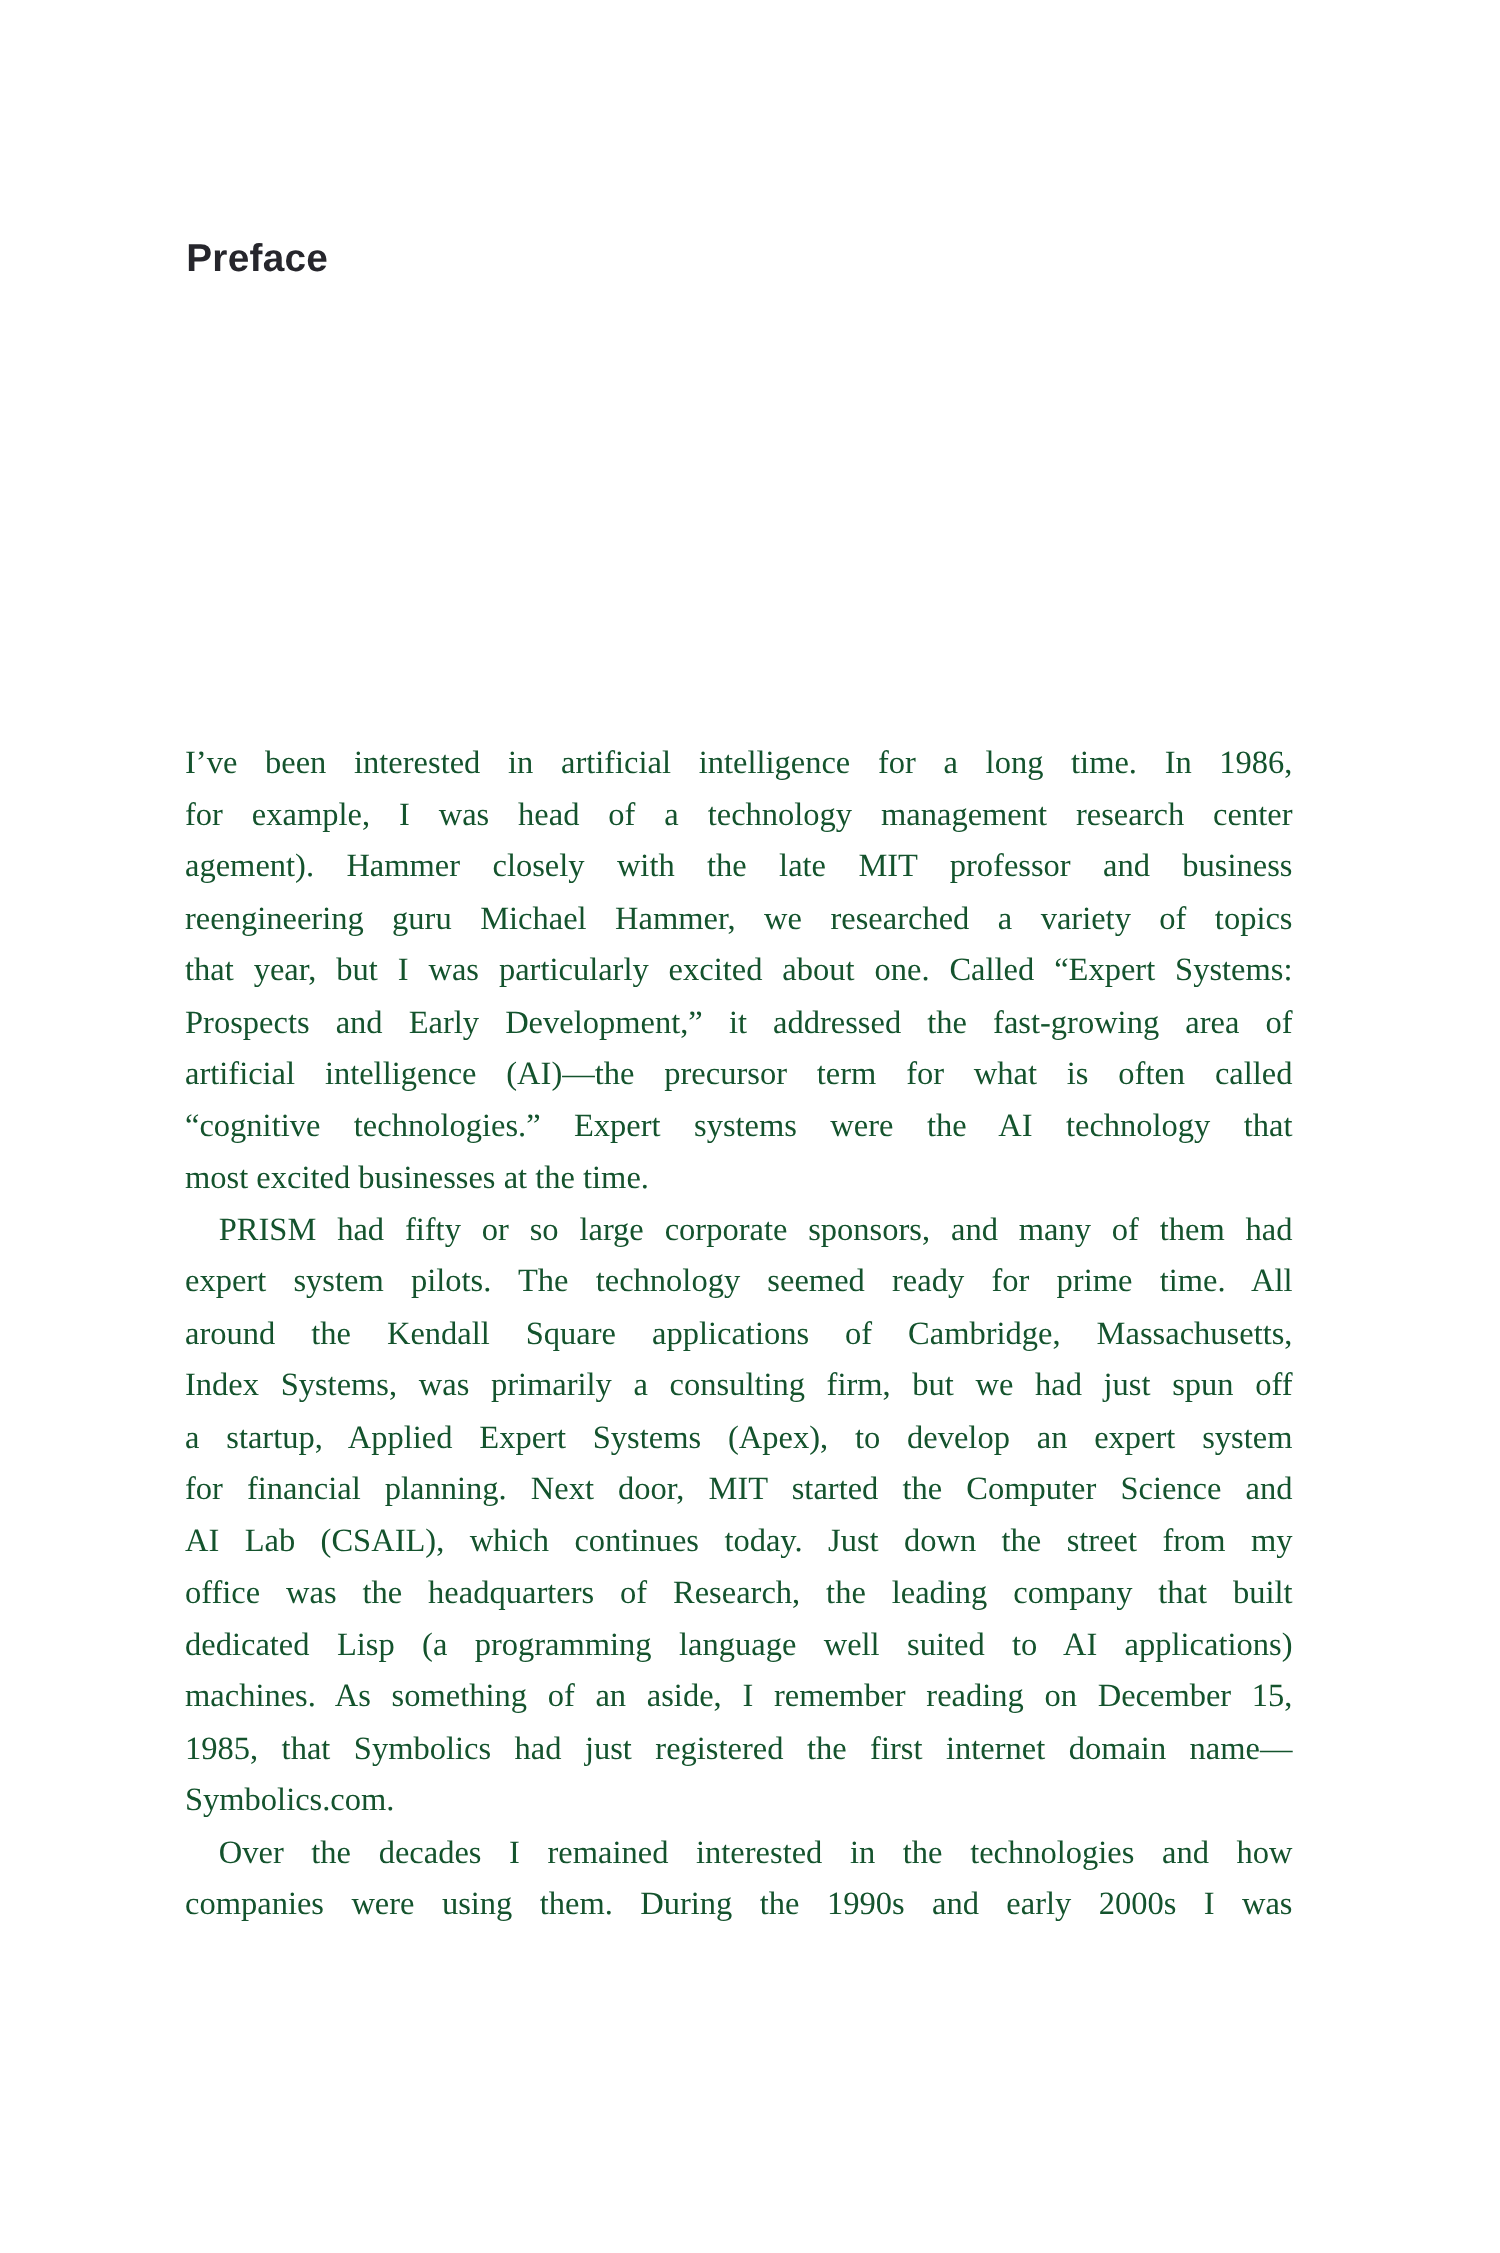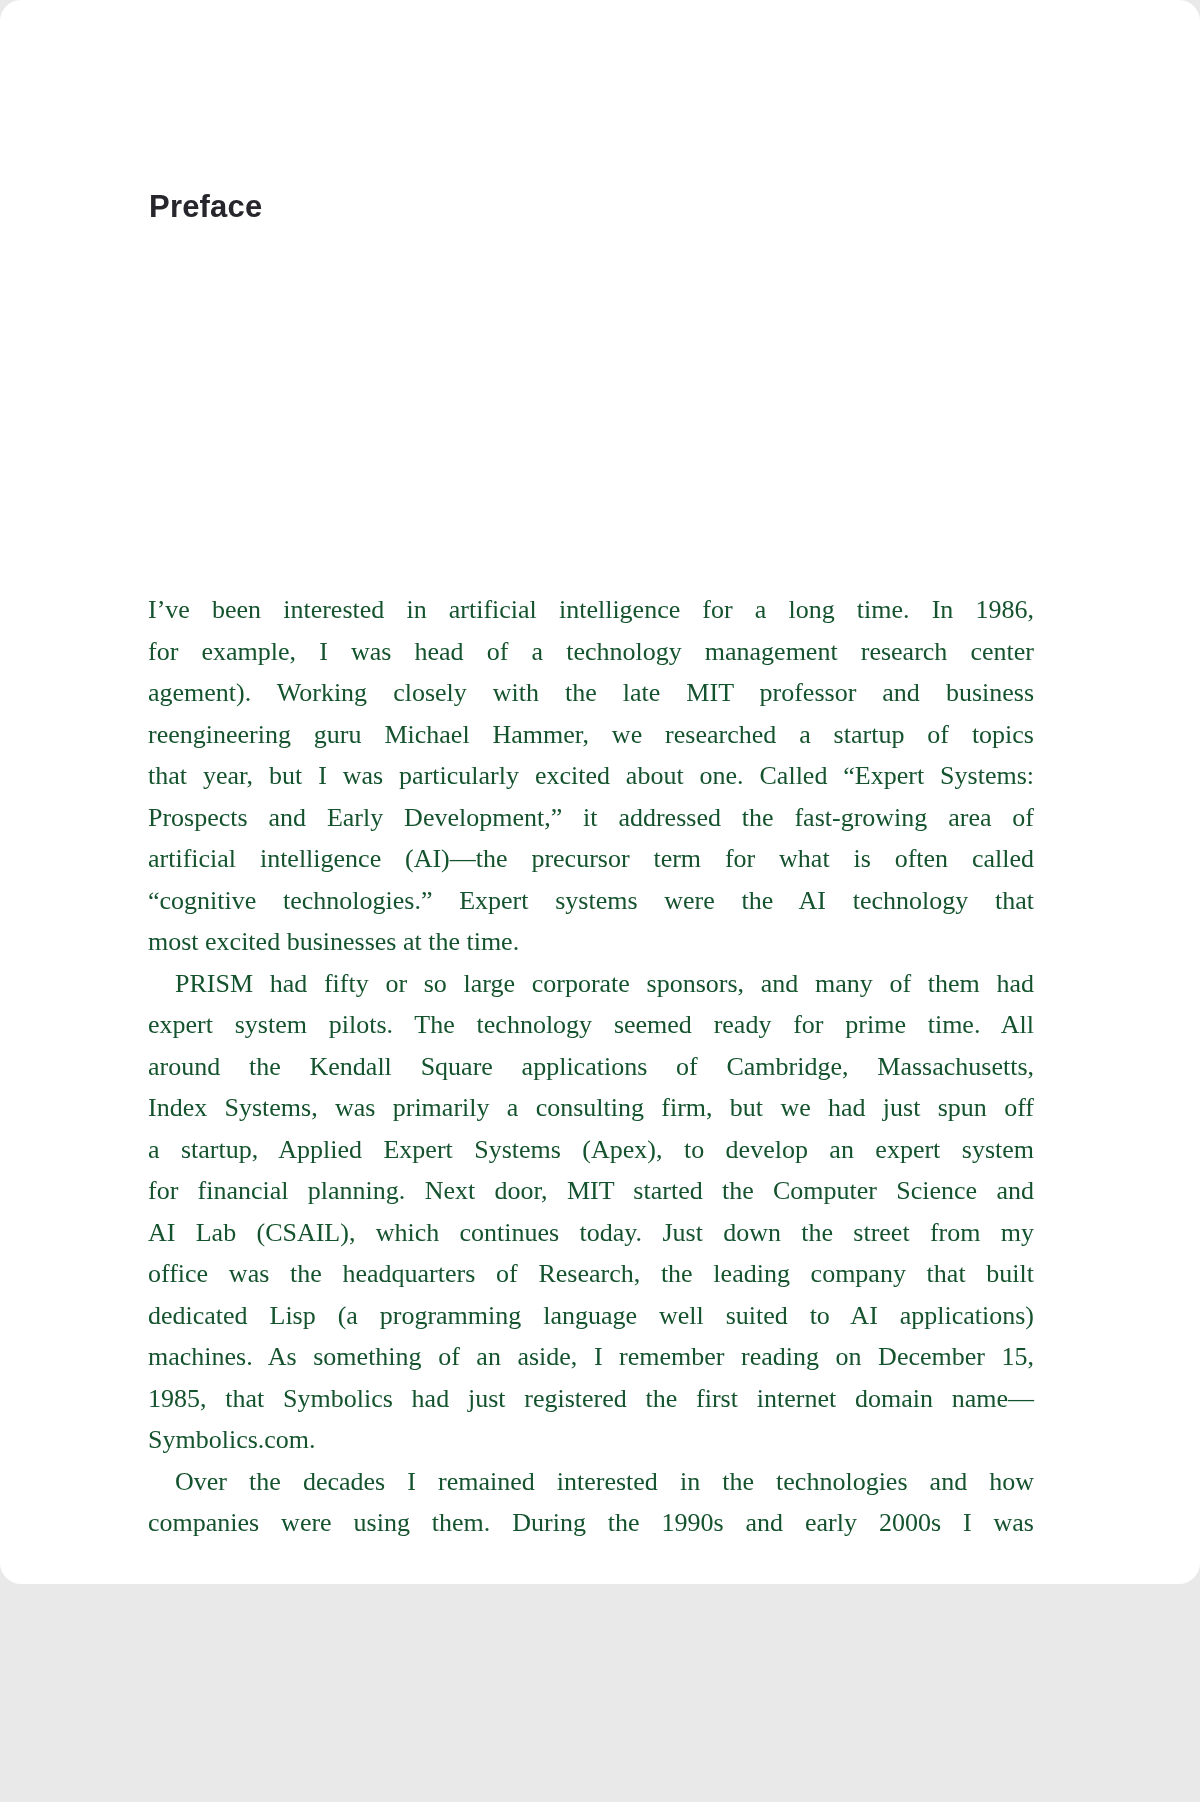--- a/index.html
+++ b/index.html
@@ -3,26 +3,25 @@
 <meta charset="utf-8">
 <style>
   html, body {
     margin: 0;
     padding: 0;
     background: #e9e9e9;
   }
   .page {
     position: relative;
     width: 1200px;
-    height: 1584px;
+    height: 1802px;
     margin: 0 auto;
     background: #ffffff;
     overflow: hidden;
     font-family: "Liberation Serif", serif;
-    border-radius: 21px;
   }
   .heading {
     position: absolute;
     left: 149px;
     top: 189px;
     font-family: "Liberation Sans", sans-serif;
     font-weight: bold;
     font-size: 31px;
     letter-spacing: 0.2px;
     color: #26262c;
@@ -50,22 +49,22 @@
 </style>
 </head>
 <body>
 
 <div class="page">
   <div class="heading">Preface</div>
   <div class="body-text">
       <div class="paragraph">
         <div class="line">I’ve been interested in artificial intelligence for a long time. In 1986,</div>
         <div class="line">for example, I was head of a technology management research center</div>
-        <div class="line">agement). Working closely with the late MIT professor and business</div>
-        <div class="line">reengineering guru Michael Hammer, we researched a startup of topics</div>
+        <div class="line">agement). Hammer closely with the late MIT professor and business</div>
+        <div class="line">reengineering guru Michael Hammer, we researched a variety of topics</div>
         <div class="line">that year, but I was particularly excited about one. Called “Expert Systems:</div>
         <div class="line">Prospects and Early Development,” it addressed the fast-growing area of</div>
         <div class="line">artificial intelligence (AI)—the precursor term for what is often called</div>
         <div class="line">“cognitive technologies.” Expert systems were the AI technology that</div>
         <div class="line no-justify">most excited businesses at the time.</div>
       </div>
       <div class="paragraph">
         <div class="line indent">PRISM had fifty or so large corporate sponsors, and many of them had</div>
         <div class="line">expert system pilots. The technology seemed ready for prime time. All</div>
         <div class="line">around the Kendall Square applications of Cambridge, Massachusetts,</div>

